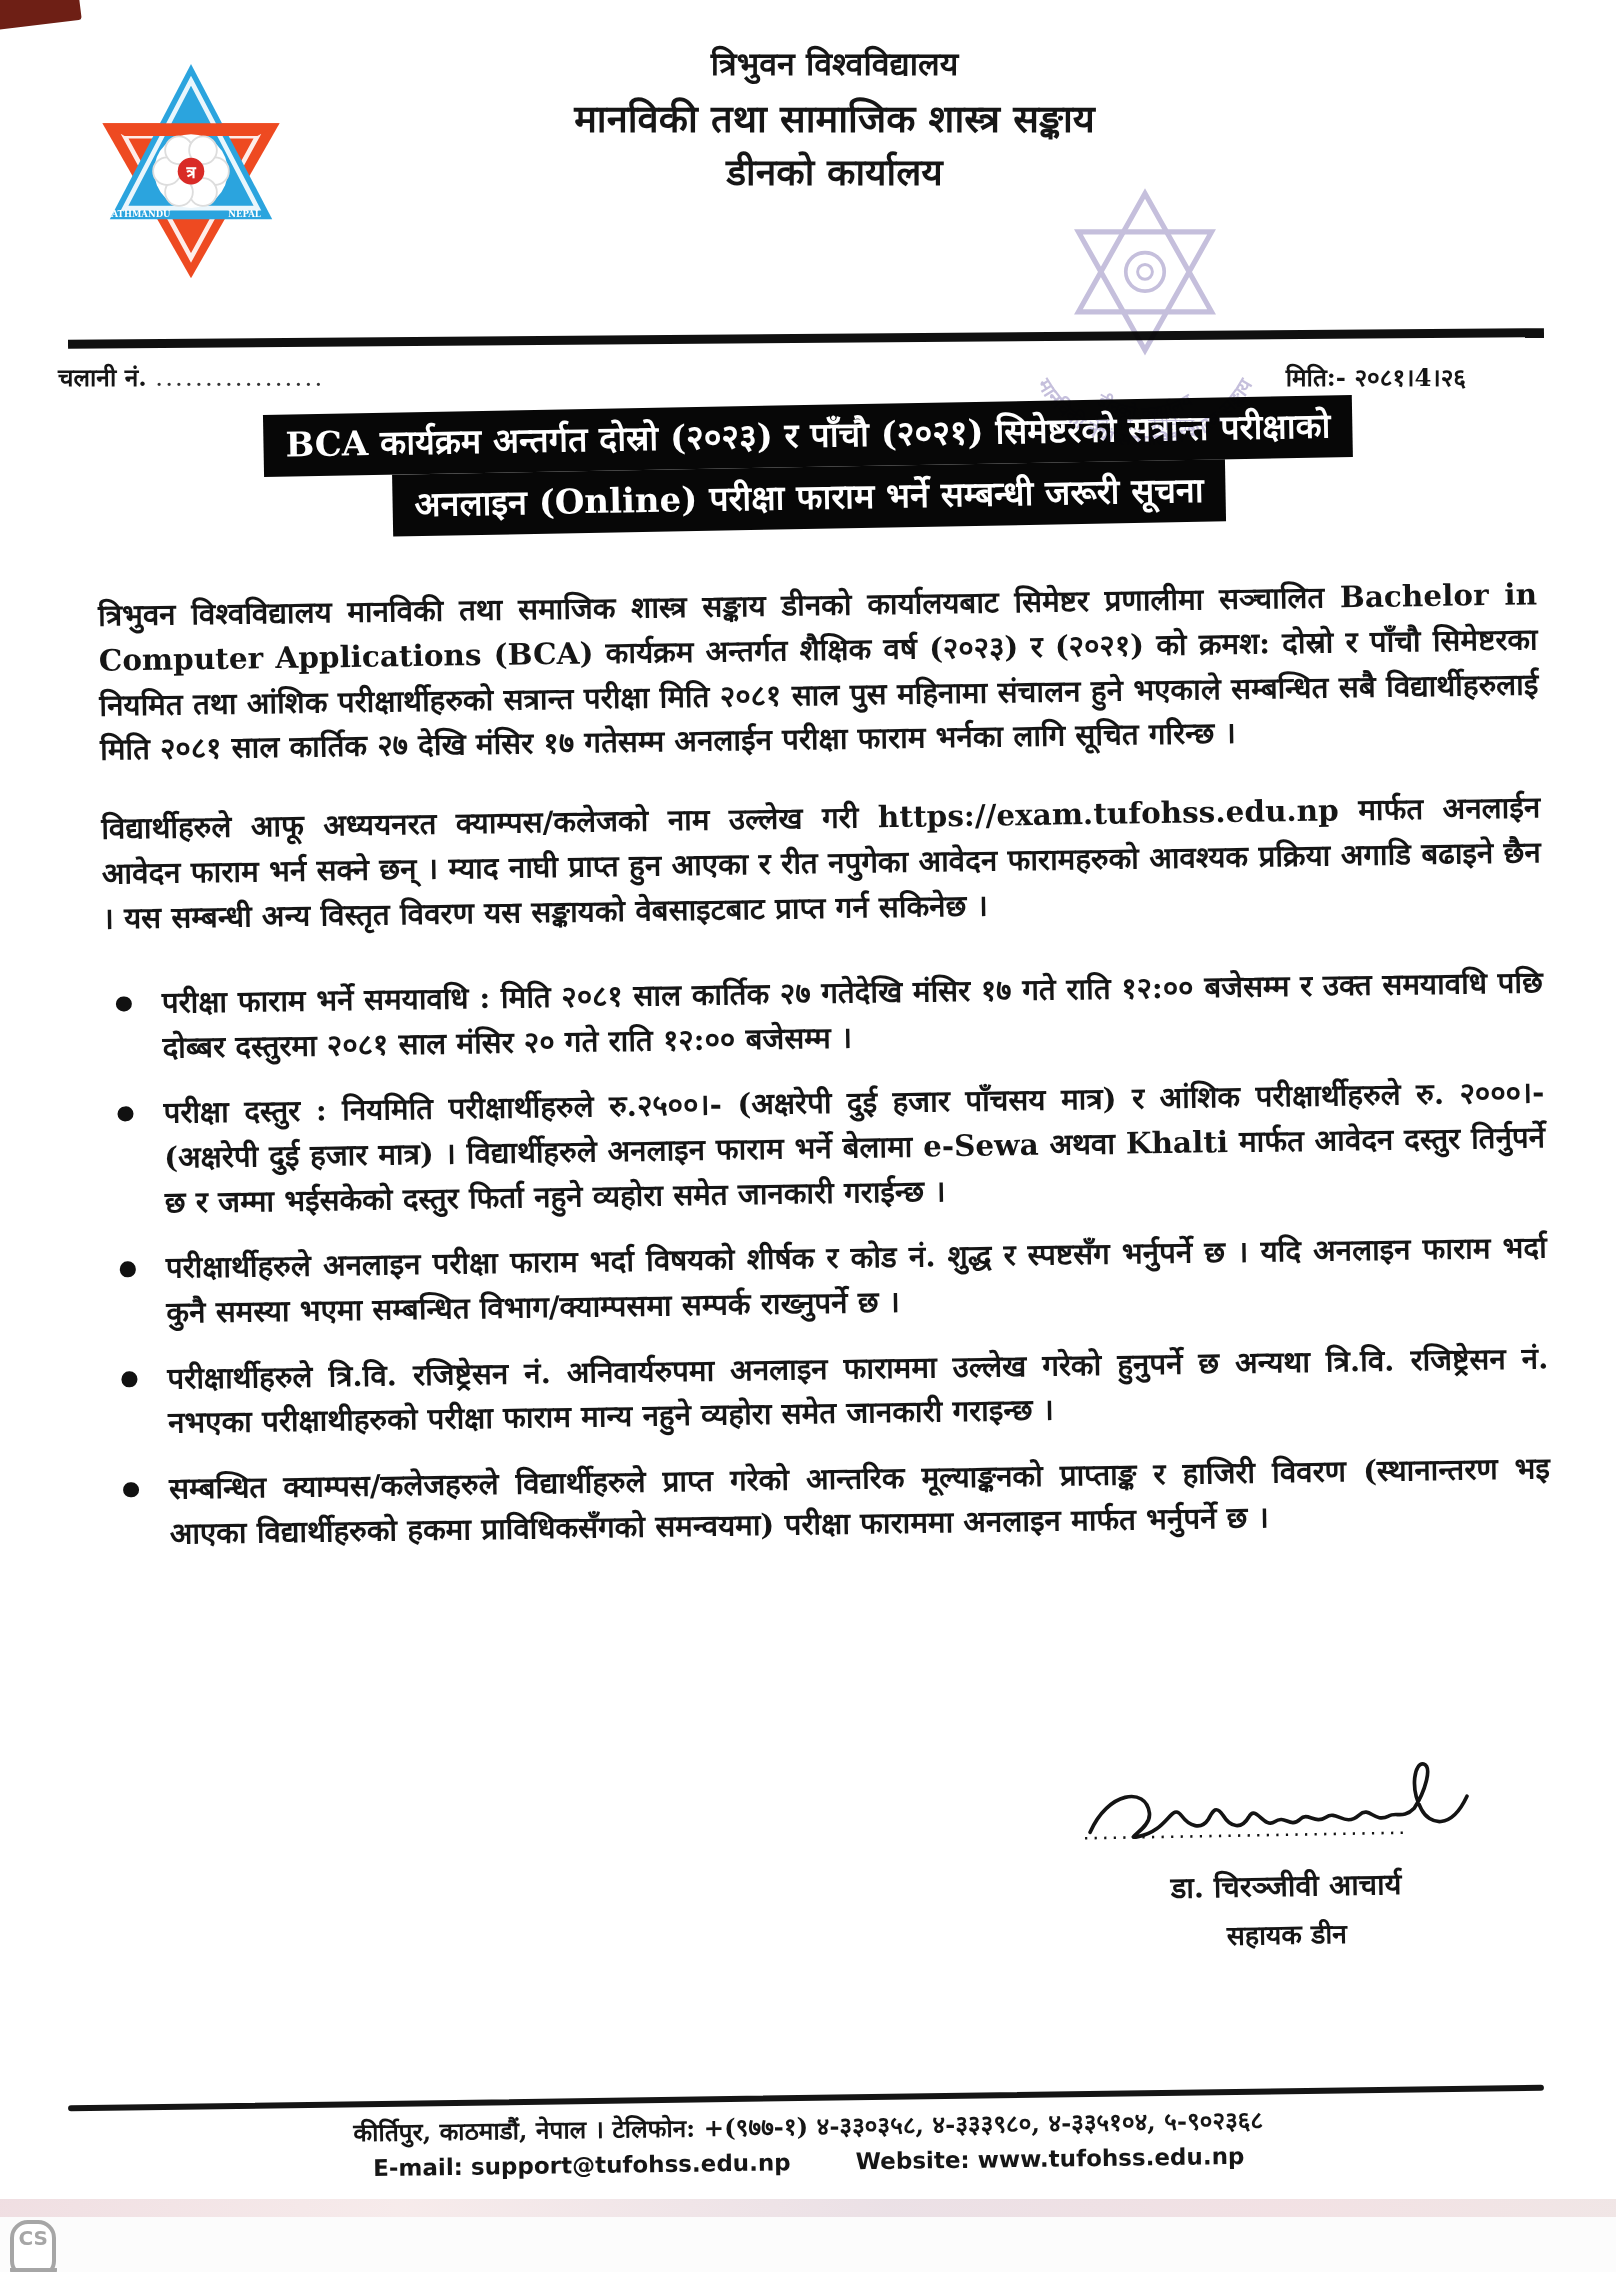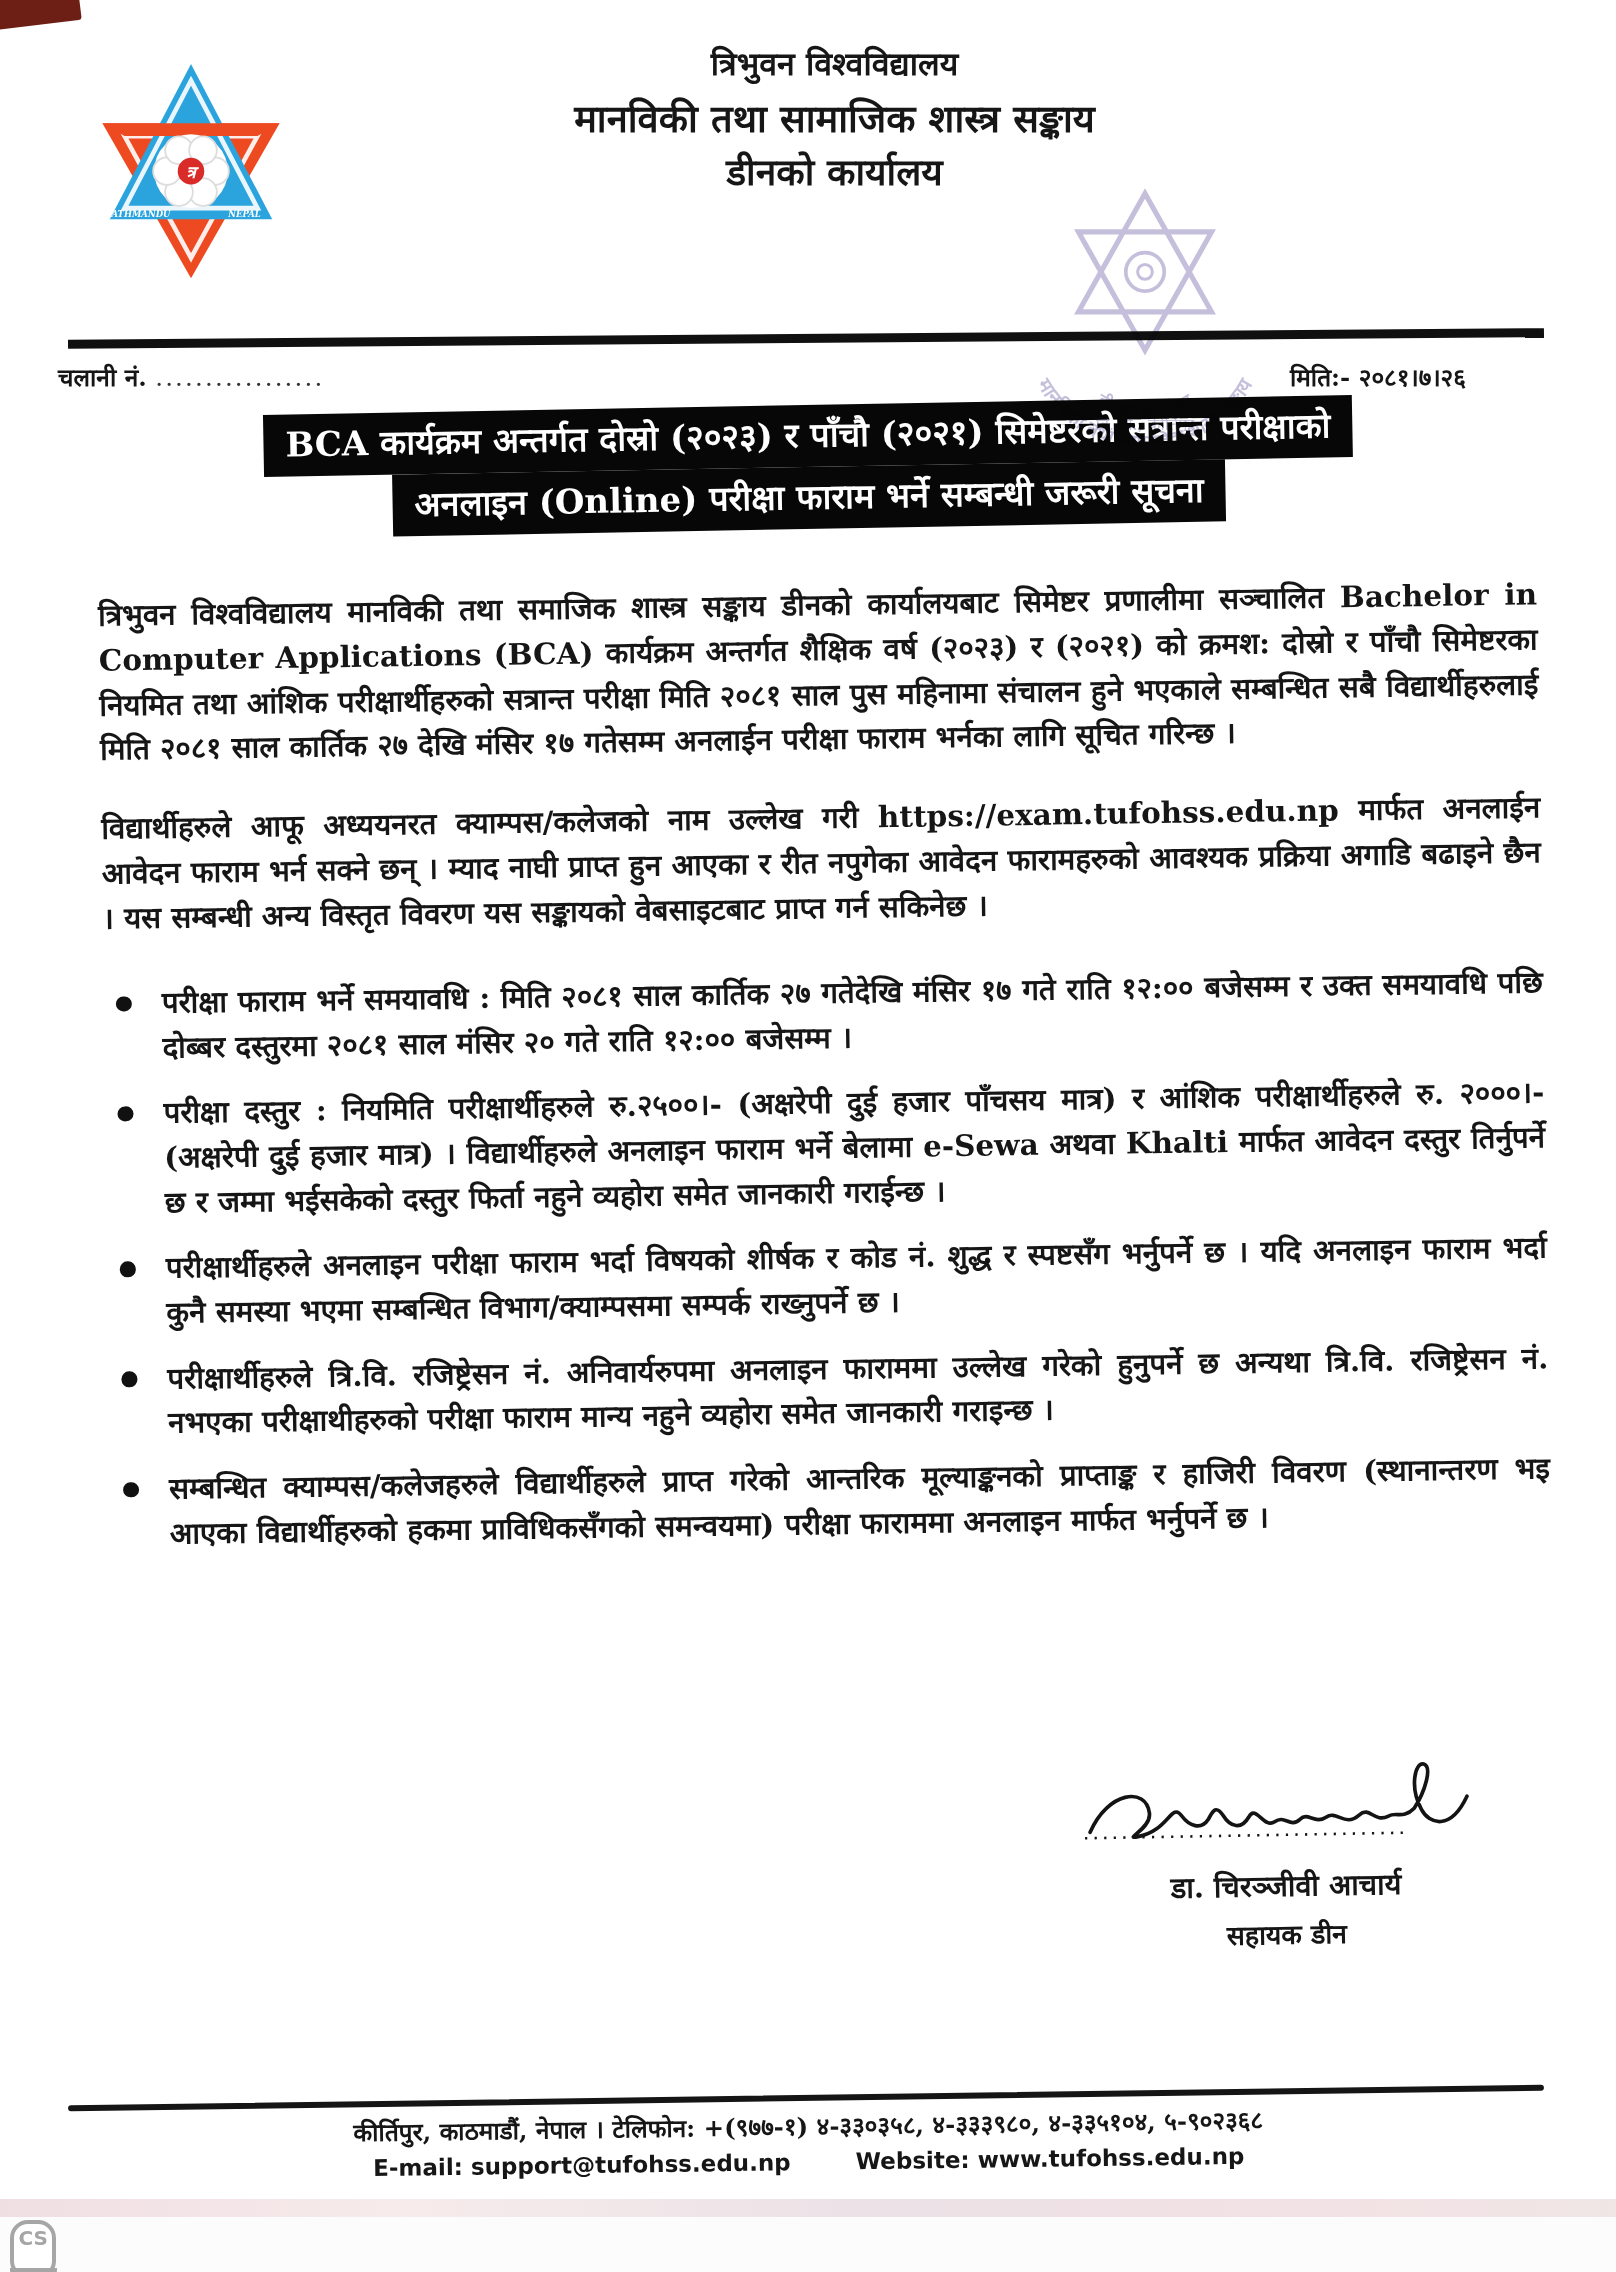--- a/index.html
+++ b/index.html
@@ -18,21 +18,21 @@
   }
   .scan-band{
     position:absolute;left:0;top:2199px;width:100%;height:17.7px;
     background:linear-gradient(90deg,#eedbdf 0%,#f6e9e9 25%,#e9dde3 55%,#f1dee1 80%,#efe3e3 100%);
     opacity:.9;
   }
   .bottom-strip{
     position:absolute;left:0;top:2217px;width:100%;height:55px;background:#fcfcfc;
   }
   
-  .logo{position:absolute;left:80px;top:53px;width:222px;height:240px;font-style:italic;}
+  .logo{position:absolute;left:80px;top:53px;width:222px;height:240px;}
   .head{position:absolute;top:47px;left:52px;right:0;text-align:center;font-weight:800;}
   .head .u{font-size:32px;line-height:1.1;margin-bottom:16.2px;}
   .head .f{font-size:38px;line-height:1.1;margin-bottom:11.8px;}
   .head .o{font-size:37px;line-height:1.1;margin-bottom:10.3px;}
   .head .l{font-size:27px;line-height:1.1;}
   .stamp{position:absolute;left:986px;top:186px;width:318px;height:259px;opacity:.52;mix-blend-mode:multiply;z-index:6;pointer-events:none;}
   .rule1{position:absolute;left:68px;top:334px;width:1476px;height:8.9px;background:#101010;transform:rotate(-0.45deg);}
   .meta{
     position:absolute;top:360px;left:58px;right:151px;
     display:flex;justify-content:space-between;align-items:baseline;
@@ -155,21 +155,21 @@
 
   <div class="rule1"></div>
 
   <div class="meta">
     <div>
       <span>चलानी नं.</span>
       <span class="dots">.................</span>
     </div>
     <div>
       <span>मिति:-</span>
-      <span>२०८१।७।२६</span>
+      <span>२०८१।4।२६</span>
     </div>
   </div>
 
   <div class="banner">
     <div class="bl">
       <span>BCA कार्यक्रम अन्तर्गत दोस्रो (२०२३) र पाँचौ (२०२१) सिमेष्टरको सत्रान्त परीक्षाको</span>
     </div>
     <div class="bl">
       <span>अनलाइन (Online) परीक्षा फाराम भर्ने सम्बन्धी जरूरी सूचना</span>
     </div>

